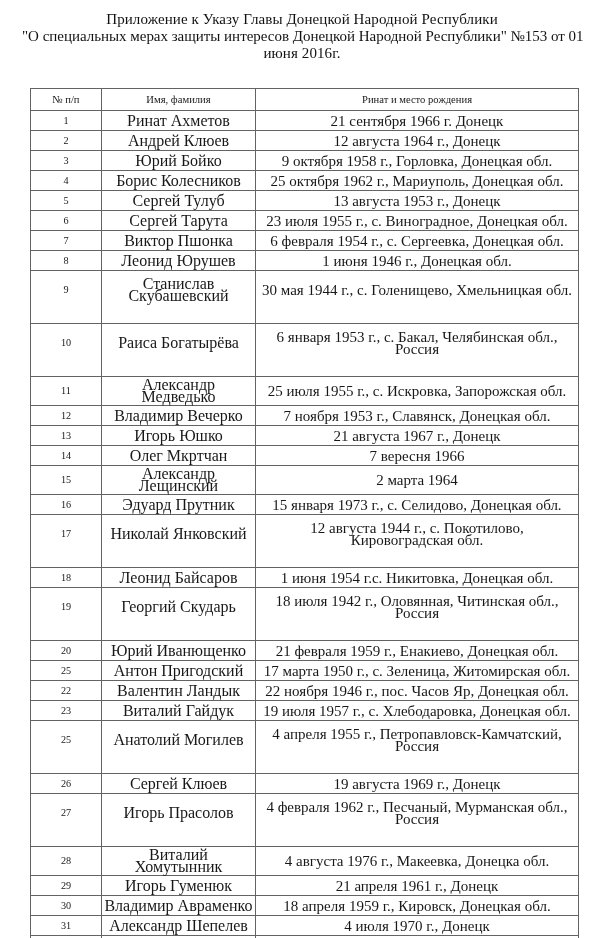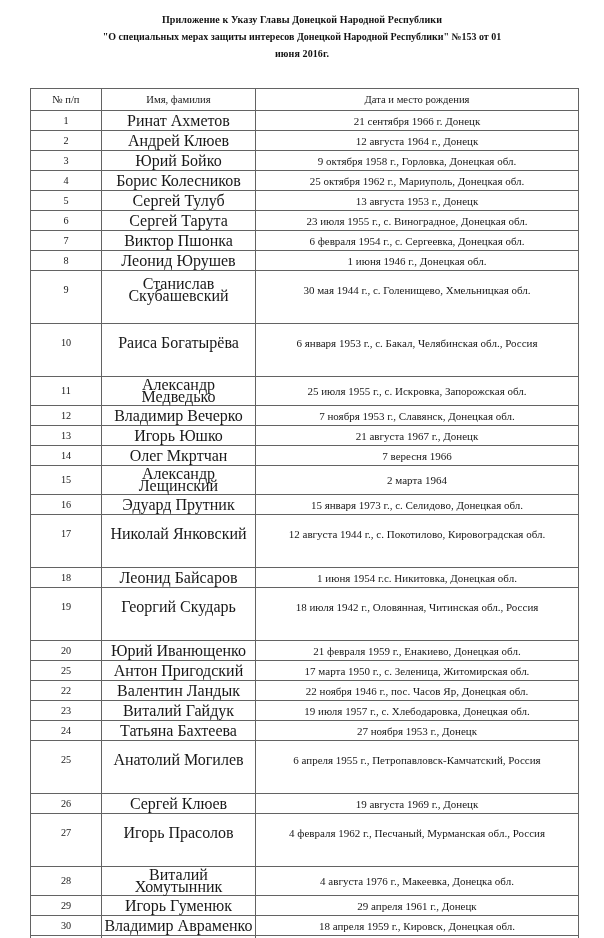--- a/index.html
+++ b/index.html
@@ -23,22 +23,22 @@
     padding: 0;
     position: relative;
   }
 
   
   .title-block {
     padding: 11px 22px 0 22px;
     text-align: center;
   }
   .title-line {
-    font-weight: bold;
-    font-size: 10px;
+    font-weight: normal;
+    font-size: 15px;
     line-height: 17.2px;
     letter-spacing: 0.1px;
     color: #121212;
     white-space: nowrap;
   }
   .title-line.l2 {
     letter-spacing: -0.02px;
   }
   .title-line.l3 {
     white-space: normal;
@@ -79,21 +79,21 @@
   }
   table.reg td {
     height: 15px;
   }
   table.reg tr.tall td {
     height: 34px;
     padding-bottom: 16px;
   }
   table.reg td.num   { font-size: 10.2px; }
   table.reg td.name  { font-size: 16px; }
-  table.reg td.birth { font-size: 11px; }
+  table.reg td.birth { font-size: 15px; }
 
   
   table.reg th, table.reg td {
     border-color: #636363;
   }
 </style>
 </head>
 <body>
 
 <div class="page">
@@ -108,21 +108,21 @@
     <table class="reg">
       <colgroup>
         <col class="c-num">
           <col class="c-name">
           <col class="c-birth">
       </colgroup>
       <thead>
         <tr>
           <th>№ п/п</th>
           <th>Имя, фамилия</th>
-          <th>Дата и место рождения</th>
+          <th>Ринат и место рождения</th>
         </tr>
       </thead>
       <tbody id="reg-body">
           <tr>
             <td class="num">1</td>
             <td class="name">Ринат Ахметов</td>
             <td class="birth">21 сентября 1966 г. Донецк</td>
           </tr>
           <tr>
             <td class="num">2</td>
@@ -227,49 +227,44 @@
           <tr>
             <td class="num">22</td>
             <td class="name">Валентин Ландык</td>
             <td class="birth">22 ноября 1946 г., пос. Часов Яр, Донецкая обл.</td>
           </tr>
           <tr>
             <td class="num">23</td>
             <td class="name">Виталий Гайдук</td>
             <td class="birth">19 июля 1957 г., с. Хлебодаровка, Донецкая обл.</td>
           </tr>
-          <tr>
-            <td class="num">24</td>
-            <td class="name">Татьяна Бахтеева</td>
-            <td class="birth">27 ноября 1953 г., Донецк</td>
-          </tr>
           <tr class="tall">
             <td class="num">25</td>
             <td class="name">Анатолий Могилев</td>
-            <td class="birth">6 апреля 1955 г., Петропавловск-Камчатский, Россия</td>
+            <td class="birth">4 апреля 1955 г., Петропавловск-Камчатский, Россия</td>
           </tr>
           <tr>
             <td class="num">26</td>
             <td class="name">Сергей Клюев</td>
             <td class="birth">19 августа 1969 г., Донецк</td>
           </tr>
           <tr class="tall">
             <td class="num">27</td>
             <td class="name">Игорь Прасолов</td>
             <td class="birth">4 февраля 1962 г., Песчаный, Мурманская обл., Россия</td>
           </tr>
           <tr>
             <td class="num">28</td>
             <td class="name">Виталий Хомутынник</td>
             <td class="birth">4 августа 1976 г., Макеевка, Донецка обл.</td>
           </tr>
           <tr>
             <td class="num">29</td>
             <td class="name">Игорь Гуменюк</td>
-            <td class="birth">29 апреля 1961 г., Донецк</td>
+            <td class="birth">21 апреля 1961 г., Донецк</td>
           </tr>
           <tr>
             <td class="num">30</td>
             <td class="name">Владимир Авраменко</td>
             <td class="birth">18 апреля 1959 г., Кировск, Донецкая обл.</td>
           </tr>
           <tr>
             <td class="num">31</td>
             <td class="name">Александр Шепелев</td>
             <td class="birth">4 июля 1970 г., Донецк</td>

